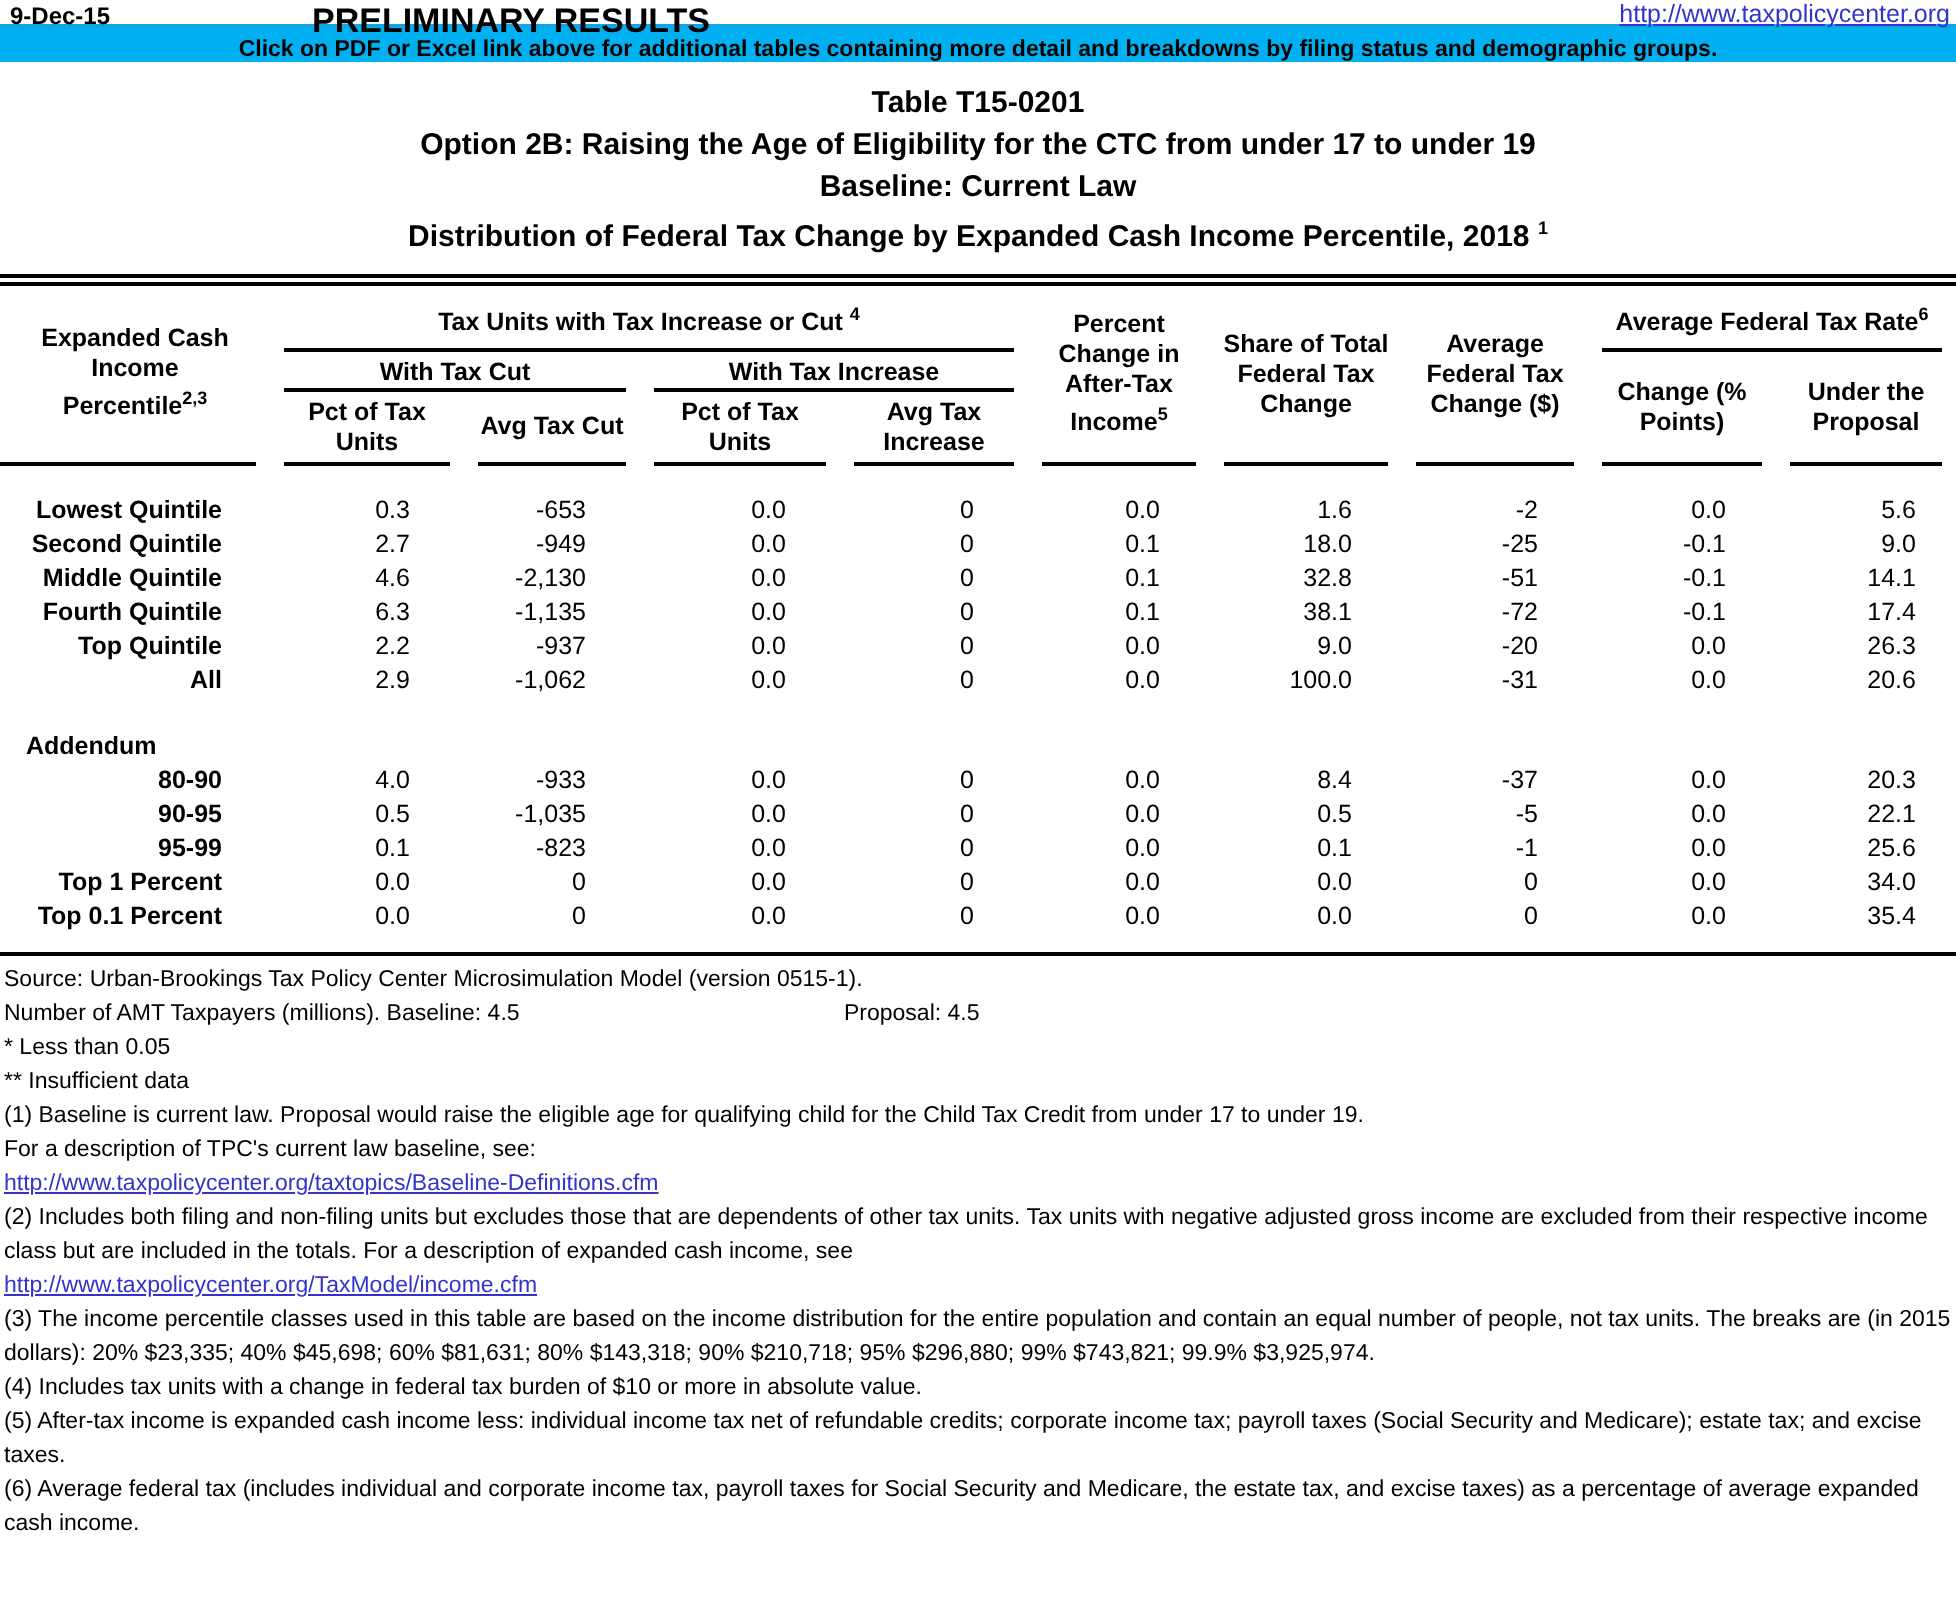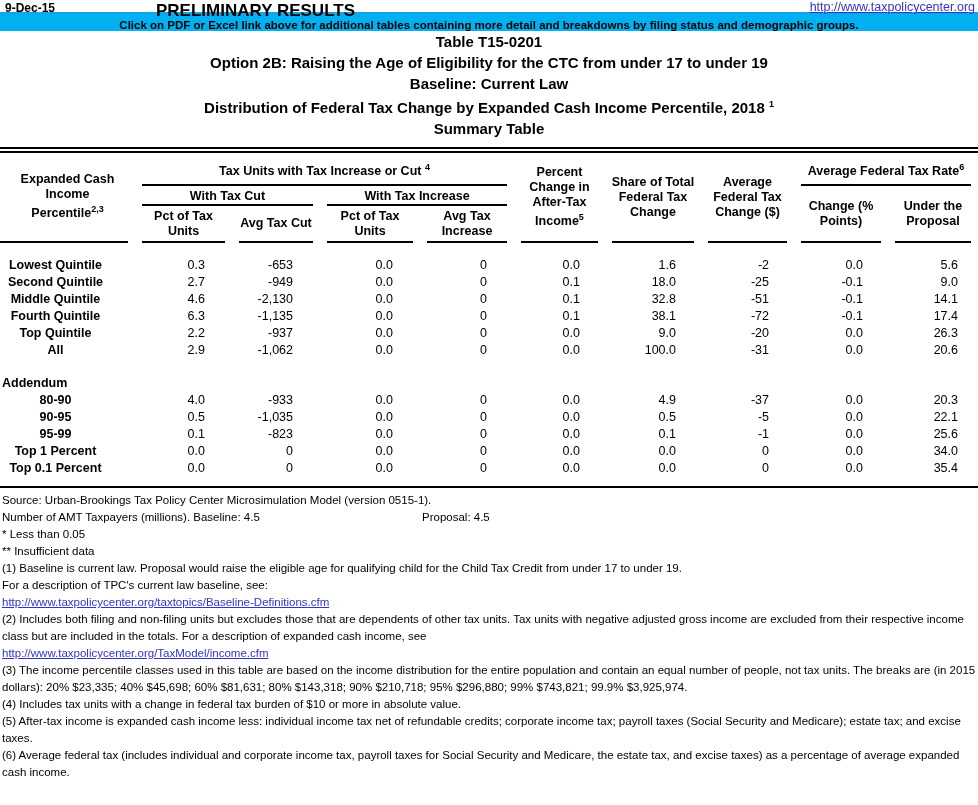--- a/index.html
+++ b/index.html
@@ -12,21 +12,21 @@
   }
   
   .top-bar { position: relative; height: 14px; border-bottom: 2px solid #0ea5e9; }
   .top-bar .date { position: absolute; left: 5px; top: 1px; font-weight: bold; font-size: 12px; }
   .top-bar .prelim { position: absolute; left: 156px; top: 1px; font-weight: bold; font-size: 17px; }
   .top-bar .url { position: absolute; right: 3px; top: 0; font-size: 12.5px; color: var(--link); text-decoration: underline; padding-left: 12px; }
   
   .banner { height: 17px; display: flex; align-items: flex-end; justify-content: center;
             font-weight: bold; font-size: 11.5px; }
   
-  .title-block { text-align: center; }
+  .title-block { margin-top: 10px; text-align: center; }
   .title-block div { font-weight: bold; font-size: 15px; line-height: 21px; }
   sup { font-size: 9px; font-weight: bold; }
   
   .tbl-topline { margin-top: 8px; height: 6px; border-top: 2px solid #000; border-bottom: 2px solid #000; }
   .hdr-grid { display: grid; grid-template-columns: var(--cols); grid-template-rows: 33px 20px 35px 8px; }
   .hcell { display: flex; align-items: center; justify-content: center; text-align: center;
            font-weight: bold; font-size: 12.5px; line-height: 15px; white-space: pre-line; position: relative; }
   .h-income       { grid-column: 1;      grid-row: 1 / 4; }
   .h-taxunits     { grid-column: 2 / 6;  grid-row: 1; }
   .h-pctchange    { grid-column: 6;      grid-row: 1 / 4; }
@@ -43,26 +43,26 @@
   .h-avginc  { grid-column: 5; grid-row: 3; }
   .grp::after { content: ""; position: absolute; left: 7px; right: 7px; bottom: 0; border-bottom: 2px solid #000; }
   .u { grid-row: 4; height: 8px; border-top: 2px solid #000; margin: 0 7px; }
   .u.c1 { grid-column: 1; margin-left: 0; }
   .u.c2{grid-column:2}.u.c3{grid-column:3}.u.c4{grid-column:4}.u.c5{grid-column:5}
   .u.c6{grid-column:6}.u.c7{grid-column:7}.u.c8{grid-column:8}.u.c9{grid-column:9}.u.c10{grid-column:10}
   
   .tbl-body { padding-top: 7px; }
   .row { display: grid; grid-template-columns: var(--cols); height: 17px; align-items: center; }
   .row .cell { text-align: right; font-size: 12.5px; }
-  .row .cell.label { font-weight: bold; padding-right: 24px; text-align: center; }
+  .row .cell.label { font-weight: bold; padding-right: 24px; }
   .row .cell.n2, .row .cell.n3, .row .cell.n4, .row .cell.n5 { padding-right: 27px; }
   .row .cell.n6, .row .cell.n7, .row .cell.n8, .row .cell.n9 { padding-right: 25px; }
   .row .cell.n10 { padding-right: 20px; }
   .spacer-row { height: 16px; }
-  .addendum-label { height: 17px; display: flex; align-items: center; font-weight: bold; padding-left: 2px; }
+  .addendum-label { height: 17px; display: flex; align-items: center; font-weight: bold; padding-left: 13px; }
   .tbl-bottom { height: 12px; border-bottom: 2px solid #000; }
   
   .footnotes { margin-top: 4px; padding-left: 2px; }
   .fnote { font-size: 11.5px; line-height: 17px; }
   .fnote a, .link-line { color: var(--link); text-decoration: underline; }
   .amt-line { position: relative; font-size: 11.5px; line-height: 17px; }
   .amt-line .right { position: absolute; left: 420px; top: 0; }
 </style>
 </head>
 <body>
@@ -75,21 +75,20 @@
 
 <div class="banner" style="background: rgb(0, 176, 240);">
   <span>Click on PDF or Excel link above for additional tables containing more detail and breakdowns by filing status and demographic groups.</span>
 </div>
 
 <div class="title-block">
   <div>Table T15-0201</div>
   <div>Option 2B: Raising the Age of Eligibility for the CTC from under 17 to under 19</div>
   <div>Baseline: Current Law</div>
   <div><span>Distribution of Federal Tax Change by Expanded Cash Income Percentile, 2018</span> <sup>1</sup></div>
-  <div>Summary Table</div>
 </div>
 
 <div class="tbl-topline"></div>
 
 <div class="hdr-grid">
   <div class="hcell h-income"><span><span>Expanded Cash Income
 Percentile</span><sup>2,3</sup></span></div>
   <div class="hcell h-taxunits grp"><span><span>Tax Units with Tax Increase or Cut</span> <sup>4</sup></span></div>
   <div class="hcell h-pctchange"><span><span>Percent
 Change in
@@ -205,21 +204,21 @@
   <div class="spacer-row"></div>
   <div class="addendum-label">Addendum</div>
   <div id="addendum-rows">
       <div class="row">
         <div class="cell label">80-90</div>
         <div class="cell n2">4.0</div>
         <div class="cell n3">-933</div>
         <div class="cell n4">0.0</div>
         <div class="cell n5">0</div>
         <div class="cell n6">0.0</div>
-        <div class="cell n7">4.9</div>
+        <div class="cell n7">8.4</div>
         <div class="cell n8">-37</div>
         <div class="cell n9">0.0</div>
         <div class="cell n10">20.3</div>
       </div>
       <div class="row">
         <div class="cell label">90-95</div>
         <div class="cell n2">0.5</div>
         <div class="cell n3">-1,035</div>
         <div class="cell n4">0.0</div>
         <div class="cell n5">0</div>

